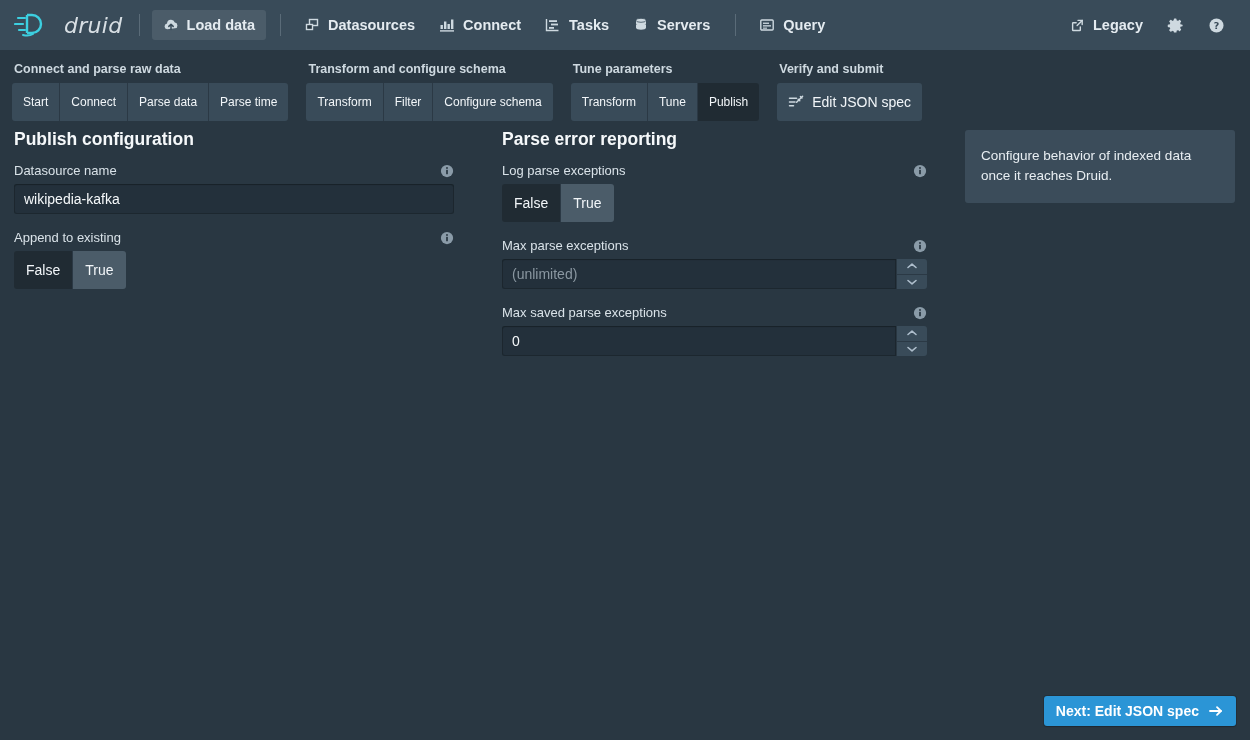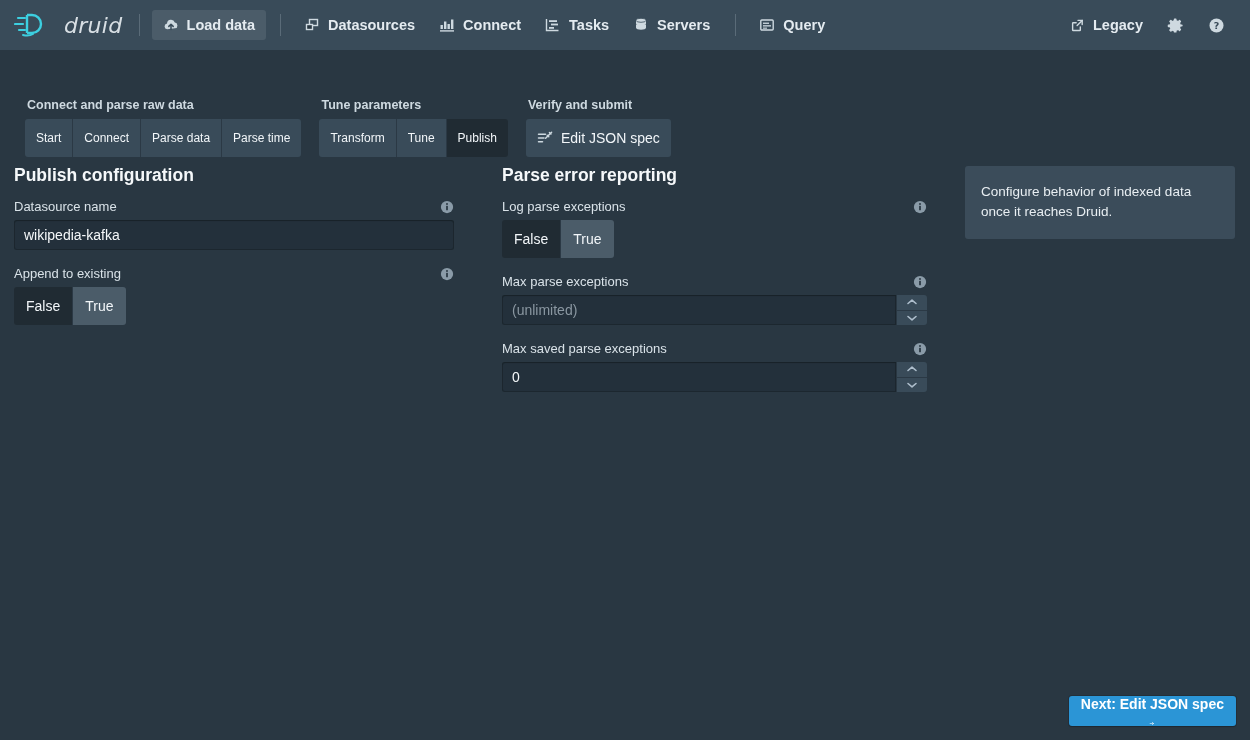--- a/index.html
+++ b/index.html
@@ -49,24 +49,23 @@
     cursor: pointer; white-space: nowrap;
     margin-right: 2px;
   }
   .nav-item.active { background: #4b5c69; font-weight: bold; }
   .nav-item:not(.active) { font-weight: bold; }
   .nav-item svg { display: block; flex: none; }
 
   
   .stepbar {
     display: flex; align-items: flex-start;
-    padding: 12px 0 0 25px;
+    padding: 12px 0 0 12px;
     gap: 0;
     height: 74px;
-    margin-top: 36px;
   }
   .step-group { margin-right: 18px; }
   .step-group-title {
     font-size: 12.5px; font-weight: bold; color: #ced9e0;
     margin: 0 0 7px 2px; white-space: nowrap;
   }
   .btn-group { display: flex; }
   .btn-group .sbtn {
     background: #394b59;
     color: #f2f6f9;
@@ -187,21 +186,20 @@
     right: 14px; bottom: 14px;
     display: flex; align-items: center; gap: 9px;
     background: #2b95d6;
     color: #ffffff;
     border: none; border-radius: 3px;
     height: 30px; padding: 0 12px;
     font-size: 14px; font-weight: bold;
     font-family: "Liberation Sans", sans-serif;
     cursor: pointer;
     box-shadow: 0 0 0 1px rgba(16,22,26,.2), 0 1px 1px rgba(16,22,26,.25);
-    flex-direction: column;
   }
   .next-btn svg { display: block; }
 </style>
 </head>
 <body>
 
 <div class="navbar">
   <div class="nav-left">
 
     <div class="logo">
@@ -311,20 +309,28 @@
   <div class="step-group">
     <div class="step-group-title">Connect and parse raw data</div>
     <div class="btn-group">
       <button class="sbtn">Start</button>
       <button class="sbtn">Connect</button>
       <button class="sbtn">Parse data</button>
       <button class="sbtn">Parse time</button>
     </div>
   </div>
 
+  <div class="step-group">
+    <div class="step-group-title">Transform and configure schema</div>
+    <div class="btn-group">
+      <button class="sbtn">Transform</button>
+      <button class="sbtn">Filter</button>
+      <button class="sbtn">Configure schema</button>
+    </div>
+  </div>
 
   <div class="step-group">
     <div class="step-group-title">Tune parameters</div>
     <div class="btn-group">
       <button class="sbtn">Transform</button>
       <button class="sbtn">Tune</button>
       <button class="sbtn active">Publish</button>
     </div>
   </div>
 

